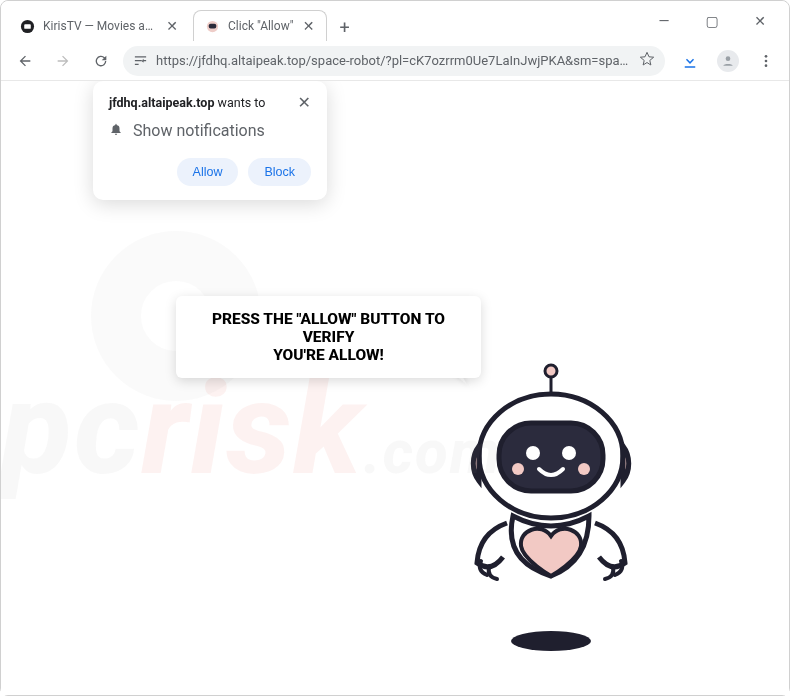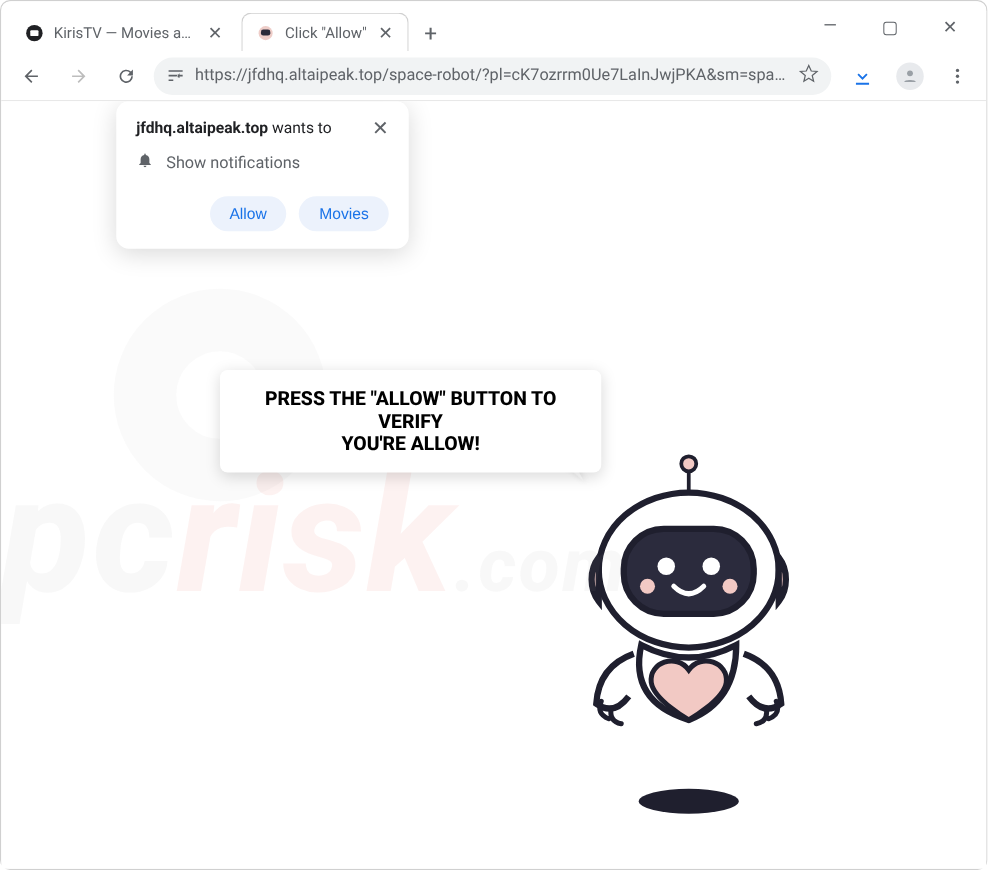--- a/index.html
+++ b/index.html
@@ -107,21 +107,21 @@
       background: #fff;
       border-radius: 10px;
       box-shadow: 0 4px 20px rgba(0,0,0,0.15);
       padding: 14px 16px 14px 16px;
       z-index: 30;
     }
     .perm-header { display:flex; justify-content: space-between; align-items:flex-start;}
     .perm-title { font-size: 12.5px; color:#202124;}
     .perm-title strong { font-weight:700; }
     .perm-close { color:#5f6368; font-size:16px; line-height:1; cursor:pointer;}
-    .perm-line { display:flex; gap:10px; align-items:center; margin-top:10px; color:#5f6368; font-size:13px;}
+    .perm-line { display:flex; gap:10px; align-items:center; margin-top:10px; color:#5f6368; font-size:16px;}
     .perm-actions { display:flex; justify-content:flex-end; gap:10px; margin-top:18px;}
     .perm-btn {
       background:#ecf2fc; color:#1a73e8;
       border:none; border-radius: 16px;
       padding: 7px 16px; font-size:12.5px; cursor:pointer;text-align:center;
     }
     .speech-box {
       position: absolute;
       top: 215px; left: 175px;
       width: 305px;
@@ -291,21 +291,21 @@
       <div class="perm-line">
         <span>
           <svg width="14" height="14" viewBox="0 0 24 24">
               <path d="M12 22a2 2 0 0 0 2-2h-4a2 2 0 0 0 2 2zm6-6V11a6 6 0 0 0-5-5.9V4a1 1 0 1 0-2 0v1.1A6 6 0 0 0 6 11v5l-2 2v1h16v-1z" fill="#5f6368"></path>
             </svg>
         </span>
         <span>Show notifications</span>
       </div>
       <div class="perm-actions">
         <button class="perm-btn">Allow</button>
-        <button class="perm-btn">Movies</button>
+        <button class="perm-btn">Block</button>
       </div>
     </div>
 
     <div class="speech-box">
       <div>PRESS THE "ALLOW" BUTTON TO VERIFY</div>
       <div>YOU'RE ALLOW!</div>
     </div>
     <div class="speech-tail"></div>
 
     <div class="robot">

